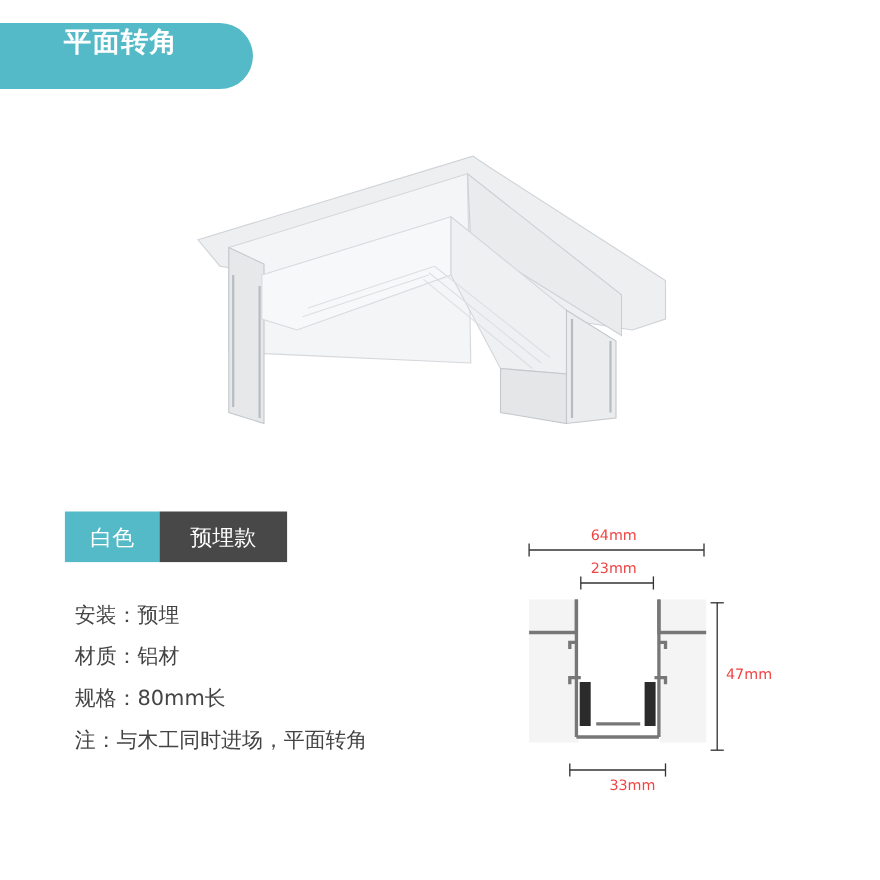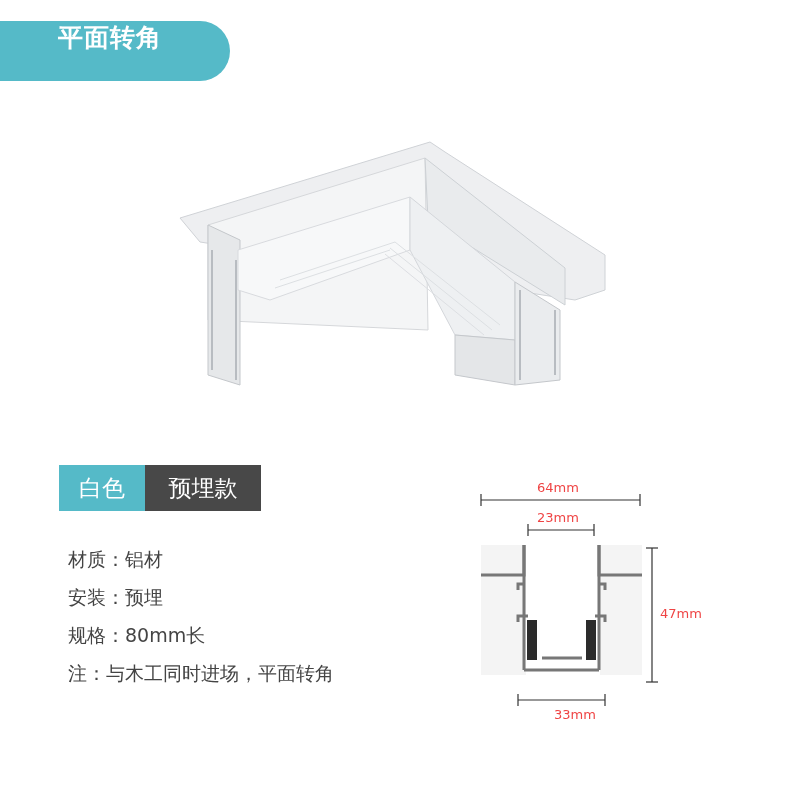--- a/index.html
+++ b/index.html
@@ -3,21 +3,21 @@
   <meta charset="utf-8">
   <style>
     html, body { margin:0; padding:0; }
     body { width:800px; height:800px; background:#ffffff; position:relative; overflow:hidden;
            font-family:"DejaVu Sans", sans-serif; color:#444; }
     .title-tab { position:absolute; left:0; top:21px; width:230px; height:60px; background:#55bac8;
                  border-radius:0 30px 30px 0; display:flex; }
     .title-tab span { color:#fff; font-size:25px; font-weight:bold; margin-left:58px; letter-spacing:1px; }
     .product { position:absolute; left:170px; top:130px; width:440px; height:270px; }
     .tags { position:absolute; left:59px; top:465px; height:46px; display:flex; }
-    .tag { height:46px; display:flex; align-items:center; justify-content:center; color:#fff; font-size:23px; }
+    .tag { height:46px; display:flex; align-items:center; justify-content:center; color:#fff; font-size:20px; }
     .tag.white { width:86px; background:#55bac8; }
     .tag.emb { width:116px; background:#484848; }
     .specs { position:absolute; left:68px; top:543px; }
     .spec { font-size:19px; color:#444; height:38px; line-height:32px; white-space:nowrap; }
     .diagram { position:absolute; left:470px; top:470px; width:250px; height:260px; }
     .dim { position:absolute; font-size:13px; color:#ef4444; }
   </style>
 </head>
 <body>
 
@@ -56,22 +56,22 @@
     </g>
   </svg>
 </div>
 
 <div class="tags">
   <div class="tag white">白色</div>
   <div class="tag emb">预埋款</div>
 </div>
 
 <div class="specs">
+  <div class="spec">安装：预埋</div>
   <div class="spec">材质：铝材</div>
-  <div class="spec">安装：预埋</div>
   <div class="spec">规格：80mm长</div>
   <div class="spec">注：与木工同时进场，平面转角</div>
 </div>
 
 <div class="diagram">
   <svg width="250" height="260" viewBox="0 0 250 260" style="position:absolute;left:0;top:0">
 
     <rect x="11" y="75" width="45" height="130" fill="#f4f4f4"></rect>
     <rect x="130" y="75" width="42" height="130" fill="#f4f4f4"></rect>
 

